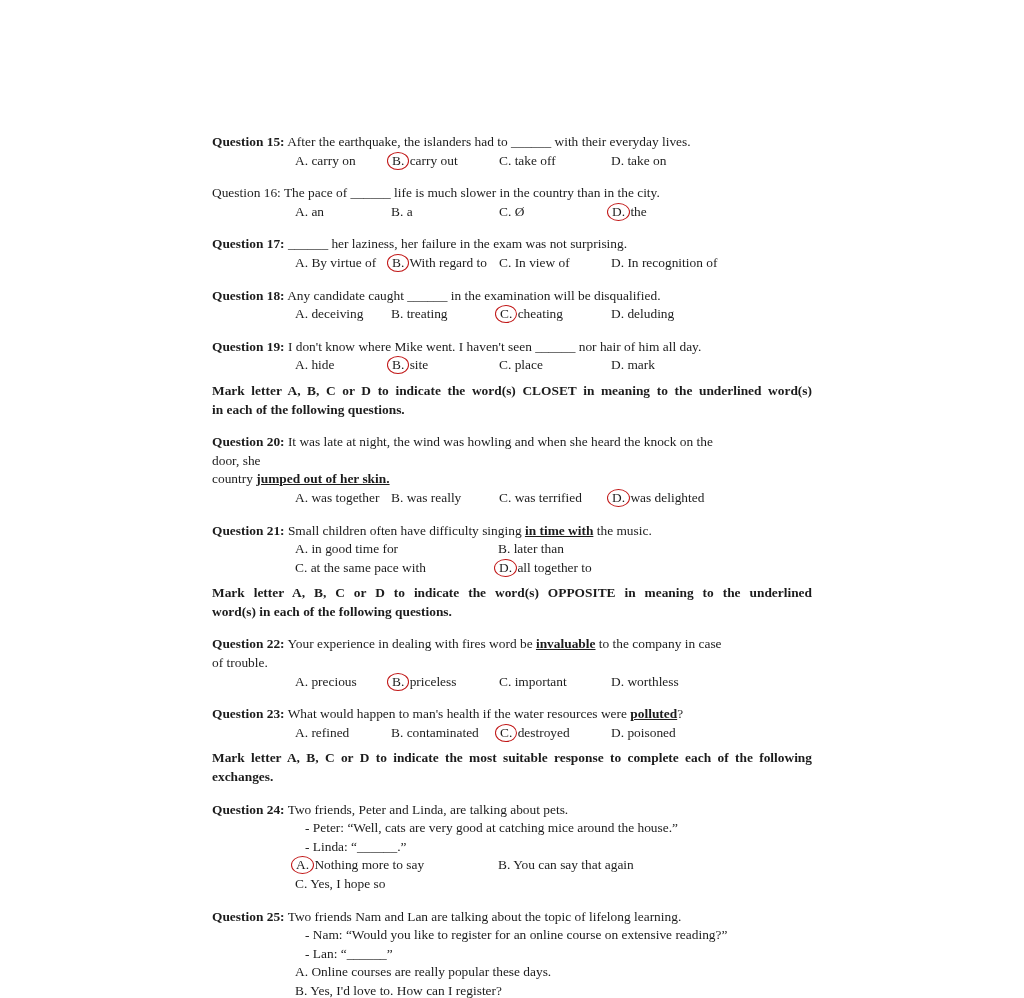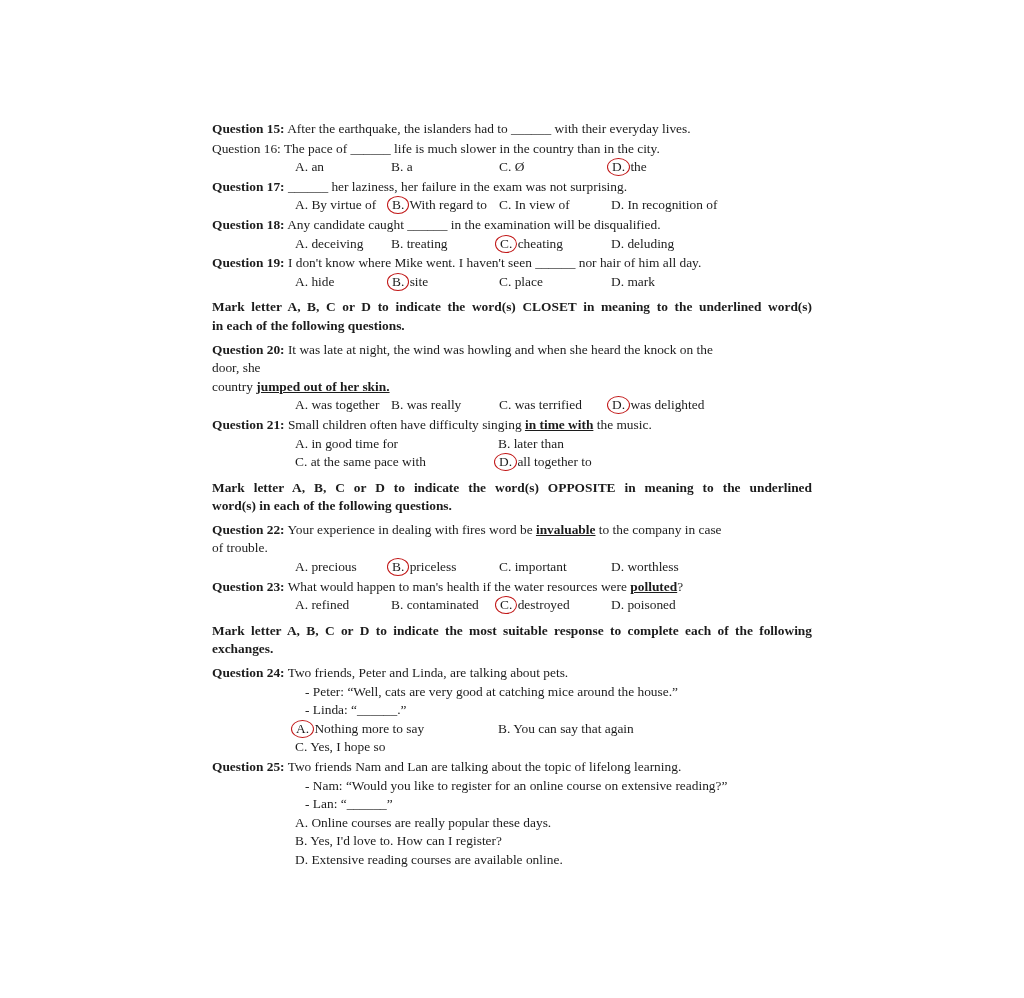--- a/index.html
+++ b/index.html
@@ -2,39 +2,45 @@
 <html><head>
 <meta charset="utf-8">
 <style>
   html,body{margin:0;padding:0;background:#ffffff;}
   .page{position:relative;width:1024px;height:998px;background:#ffffff;overflow:hidden;
         font-family:"Liberation Serif",serif;font-size:13.4px;line-height:18.6px;color:#1c1c1c;}
   .content{position:absolute;left:212px;top:119px;width:600px;}
   .b{font-weight:700;}
   .u{font-weight:700;text-decoration:underline;}
   .nowrap{white-space:nowrap;}
-  .question{margin-top:1px;}
+  .question{margin-top:14px;}
   .opts{margin-left:83px;}
   .grid4{display:grid;grid-template-columns:96px 108px 112px auto;}
   .grid2{display:grid;grid-template-columns:203px auto;}
   .opt{white-space:nowrap;}
   .dlg{margin-left:93px;}
   .section{font-weight:700;margin:7px 0 5px;}
   .jl{text-align:justify;text-align-last:justify;}
   .letter{display:inline-block;}
   .circled{border:1.5px solid #c01414;border-radius:50%;padding:1px 4px 2px;margin:-3px -3px -3px -4px;line-height:13px;}
 </style>
 </head>
 <body>
 
 <div class="page">
   <div class="content">
 
     <div class="question">
       <div class="line nowrap"><span class="qlabel b">Question 15:</span> <span>After the earthquake, the islanders had to ______ with their everyday lives.</span></div>
+      <div class="opts grid4">
+        <span class="opt"><span class="letter">A.</span> <span>carry on</span></span>
+        <span class="opt"><span class="letter circled">B.</span> <span>carry out</span></span>
+        <span class="opt"><span class="letter">C.</span> <span>take off</span></span>
+        <span class="opt"><span class="letter">D.</span> <span>take on</span></span>
+      </div>
     </div>
 
     <div class="question">
       <div class="line nowrap"><span class="qlabel">Question 16:</span> <span>The pace of ______ life is much slower in the country than in the city.</span></div>
       <div class="opts grid4">
         <span class="opt"><span class="letter">A.</span> <span>an</span></span>
         <span class="opt"><span class="letter">B.</span> <span>a</span></span>
         <span class="opt"><span class="letter">C.</span> <span>Ø</span></span>
         <span class="opt"><span class="letter circled">D.</span> <span>the</span></span>
       </div>

